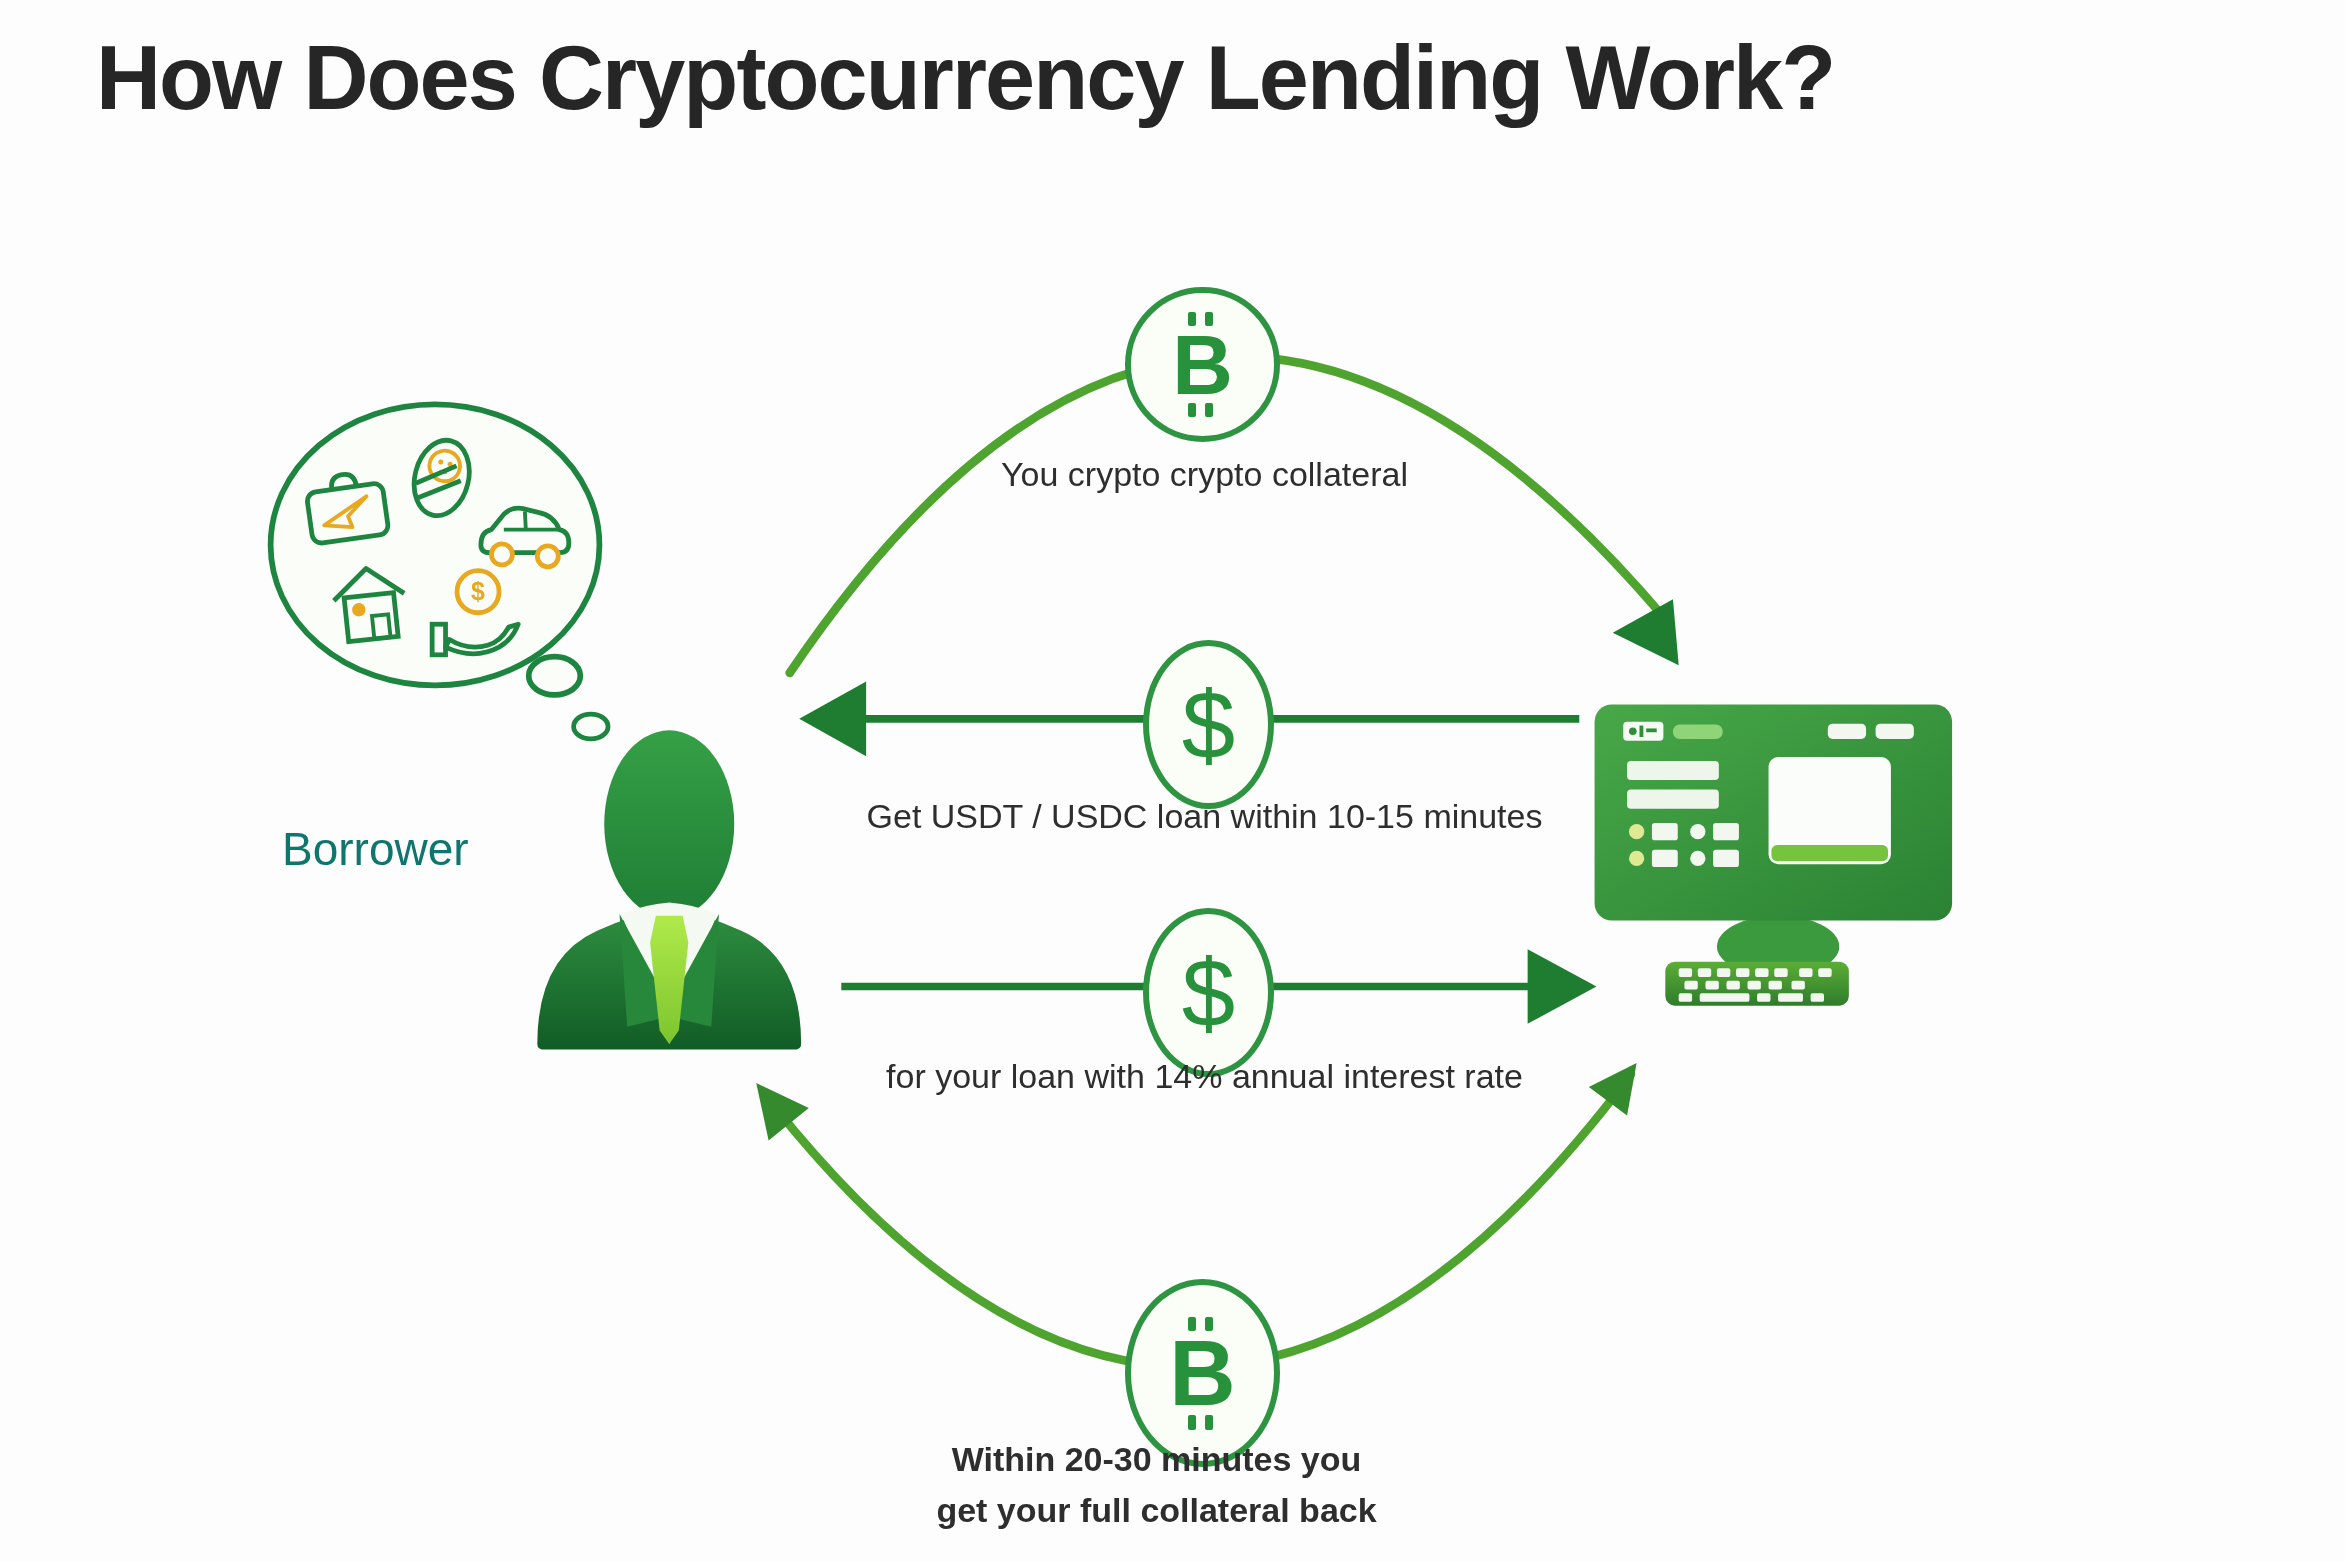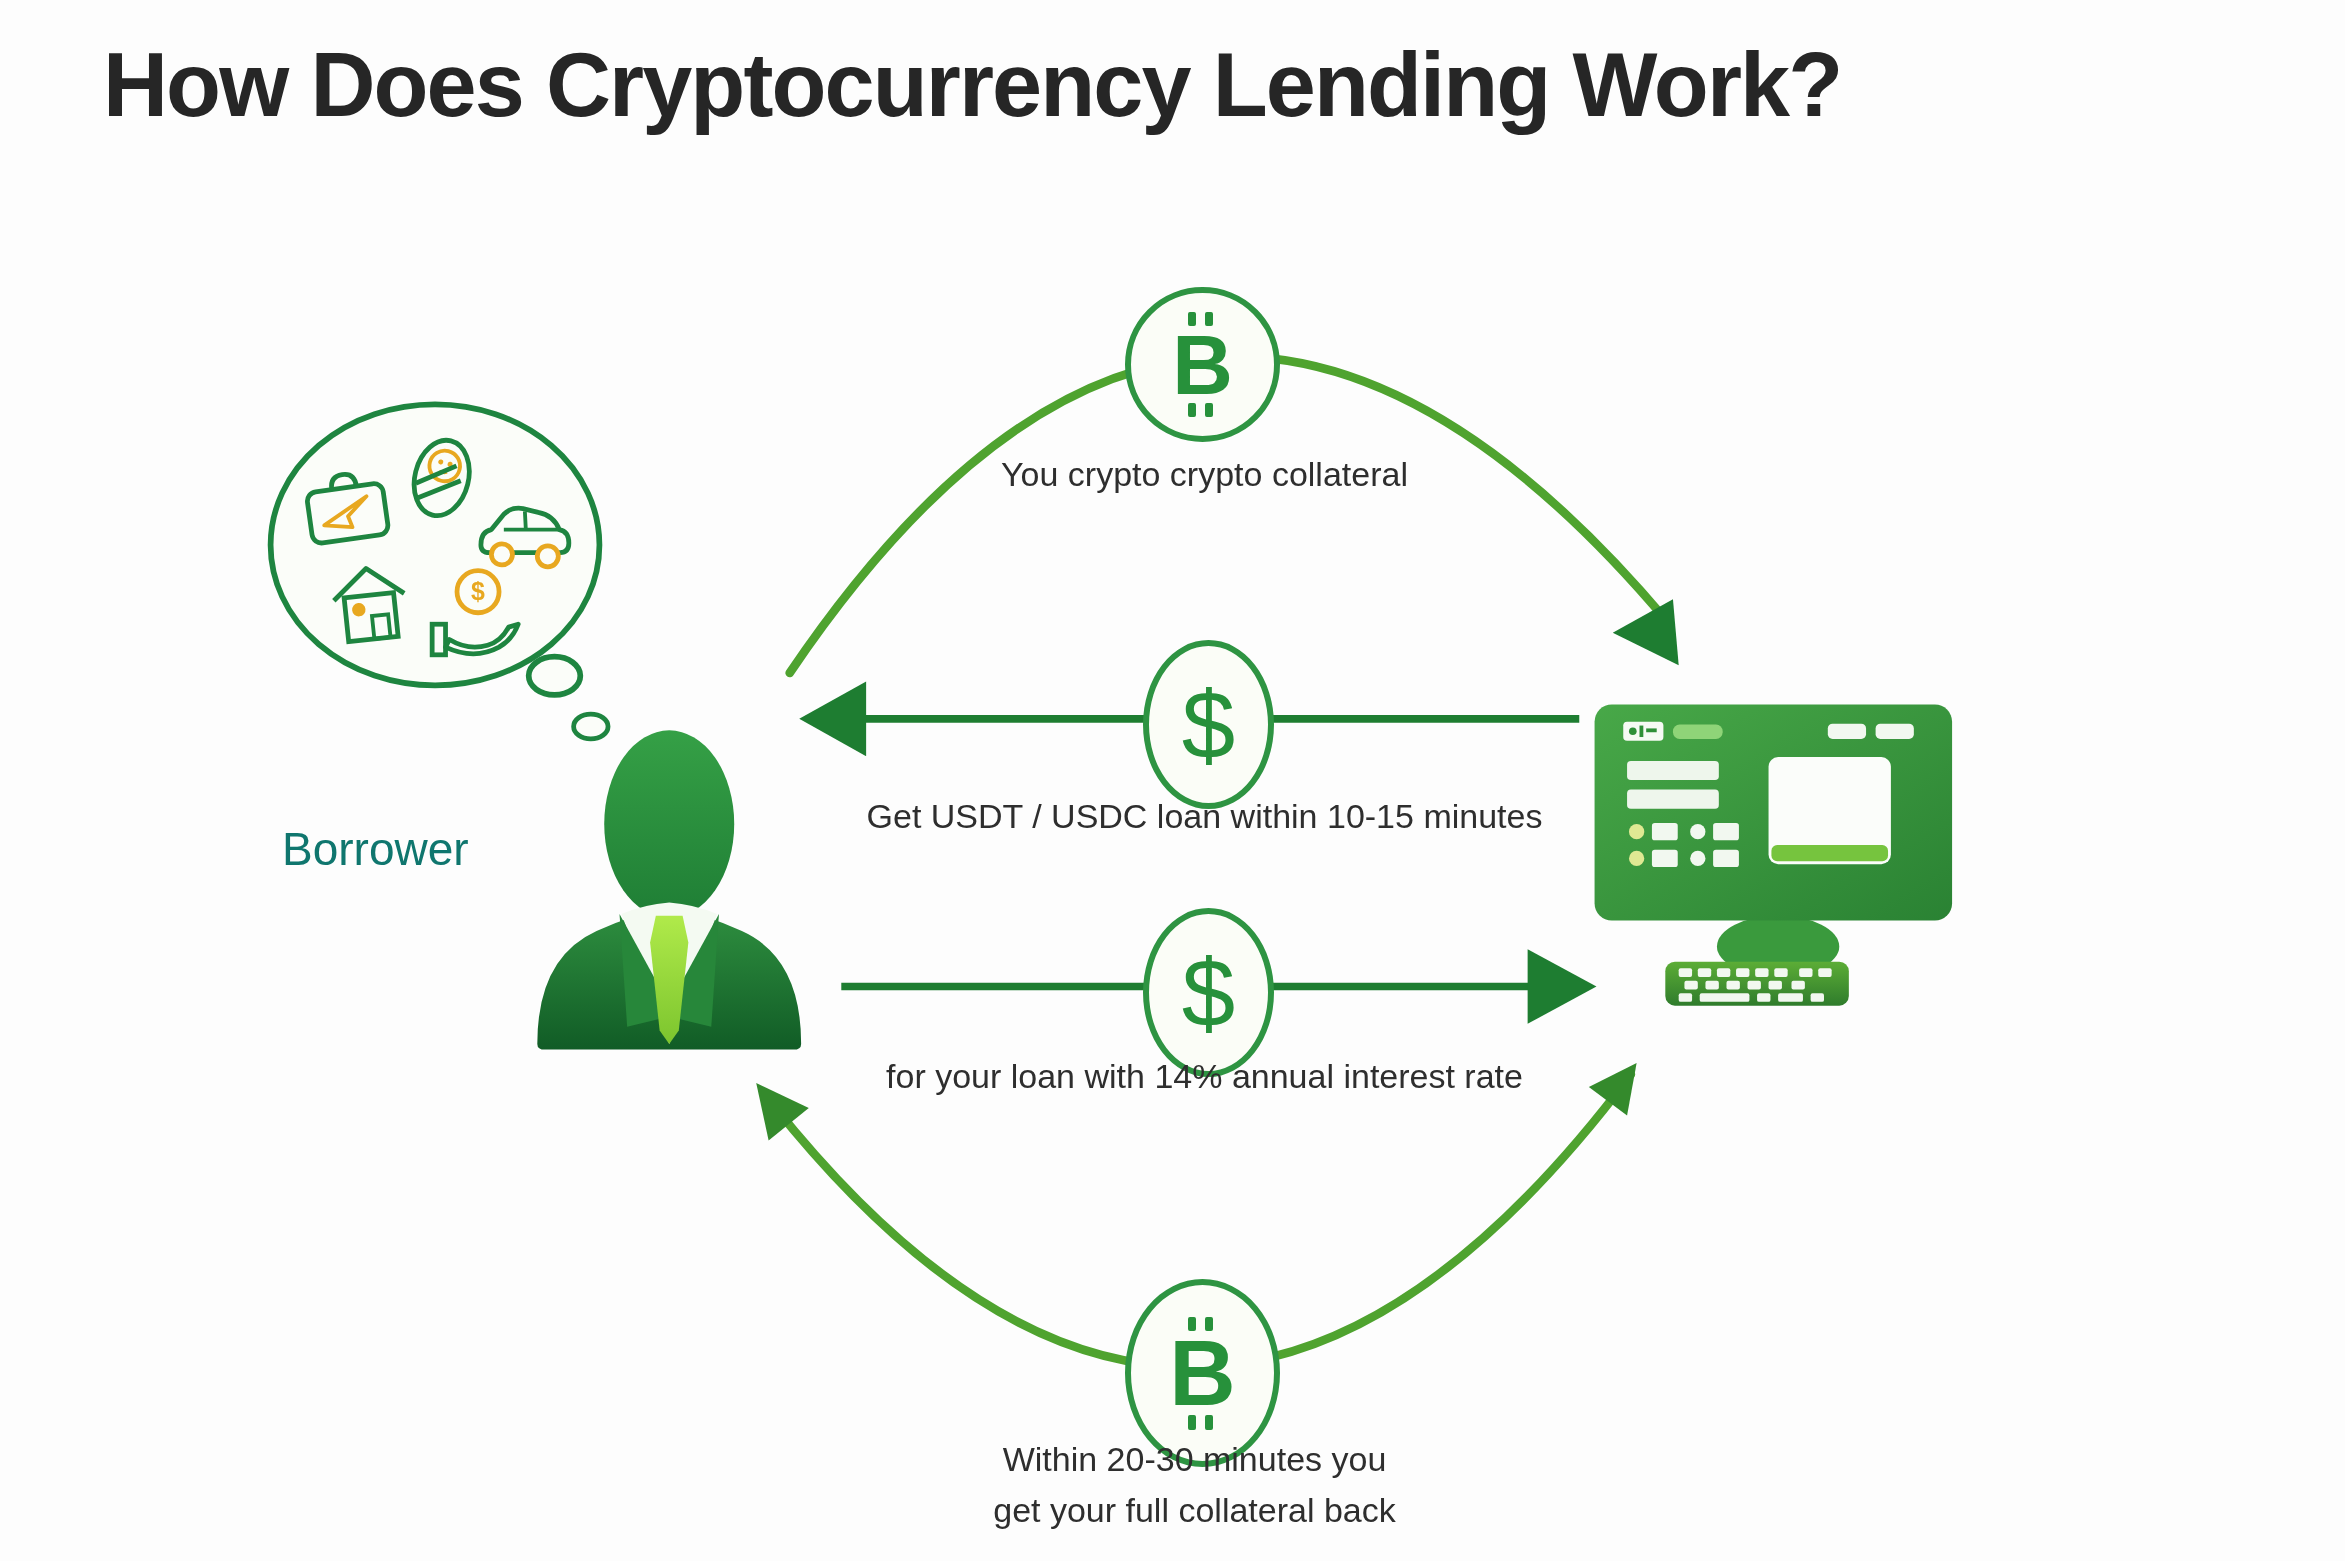--- a/index.html
+++ b/index.html
@@ -1,21 +1,21 @@
 <!DOCTYPE html>
 <html><head>
 <meta charset="utf-8">
 <style>
   html,body{margin:0;padding:0;background:#ffffff;}
   .canvas{
     position:relative;width:2346px;height:1562px;background:#fdfdfd;overflow:hidden;
     font-family:"Liberation Sans", sans-serif;color:#2d2d2d;
   }
   .page-title{
-    position:absolute;left:96px;top:27px;margin:7px;
+    position:absolute;left:96px;top:27px;margin:0;
     font-size:90px;font-weight:800;letter-spacing:-1.9px;color:#262626;white-space:nowrap;
   }
   .diagram-svg{position:absolute;left:0;top:0;}
   .badge{
     position:absolute;display:flex;align-items:center;justify-content:center;
     background:#fbfdf7;border:6.7px solid #2e9442;border-radius:50%;z-index:5;
   }
   .badge .glyph{color:#27913b;line-height:1;}
   .btc-wrap{position:relative;display:flex;align-items:center;justify-content:center;}
   .btc-wrap .glyph{font-size:84px;font-weight:700;}
@@ -238,21 +238,21 @@
   </div>
 
   <div class="step-label" style="top:791px;">
     <div>Get USDT / USDC loan within 10-15 minutes</div>
   </div>
 
   <div class="step-label" style="top:1051px;">
     <div>for your loan with 14% annual interest rate</div>
   </div>
 
-  <div class="step-label" style="top:1434px;left:745px;">
+  <div class="step-label" style="top:1434px;left:707px;font-weight:bold;">
     <div>Within 20-30 minutes you</div>
     <div>get your full collateral back</div>
   </div>
 
   <div class="actor-label" style="left:282px;top:822px;">Borrower</div>
 
 
 </div>
 
 

